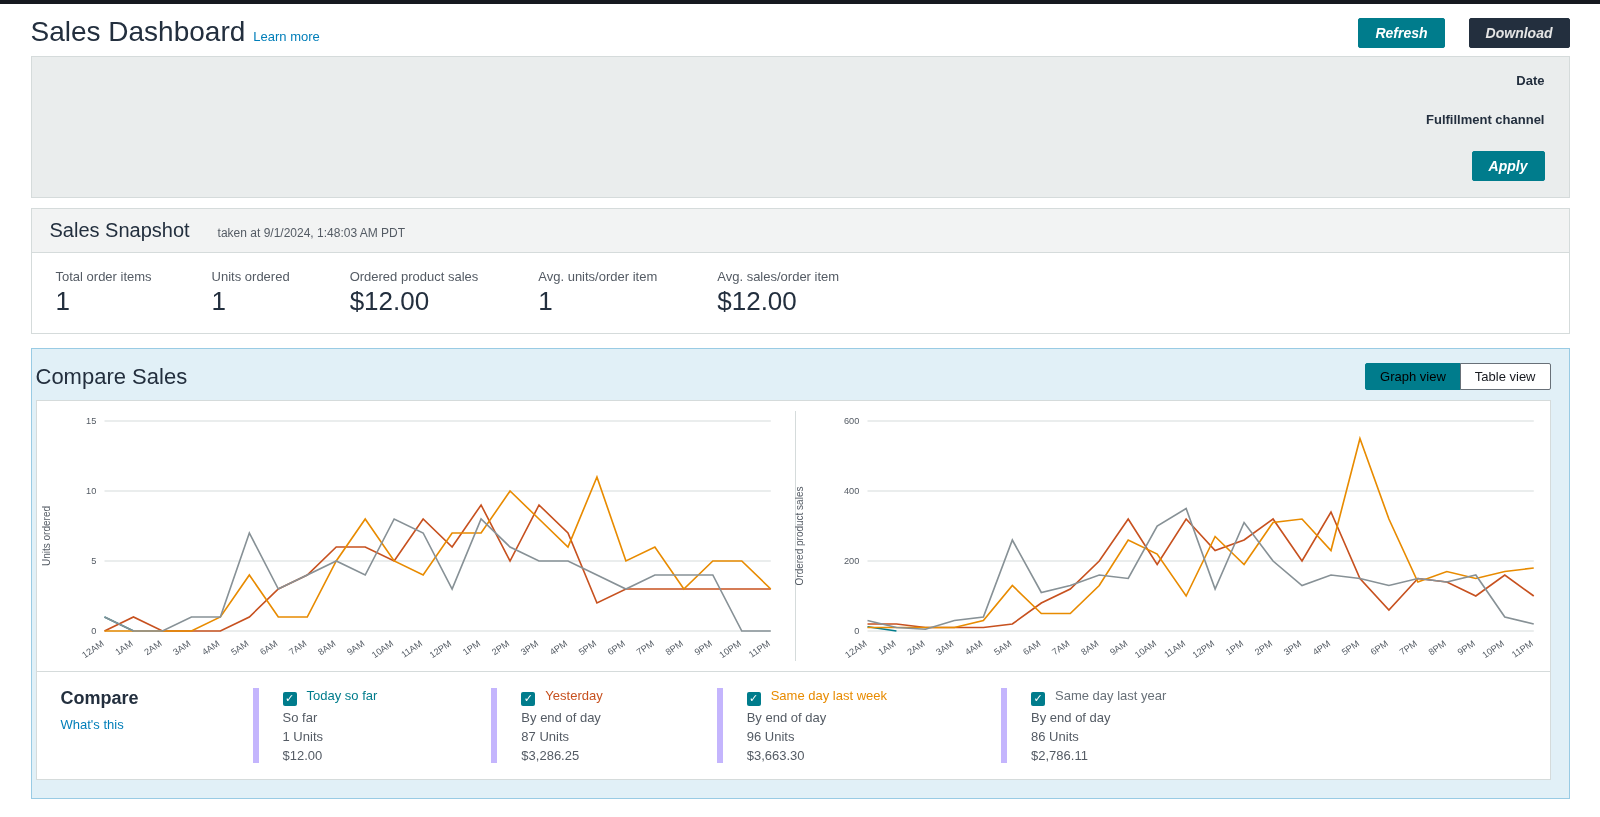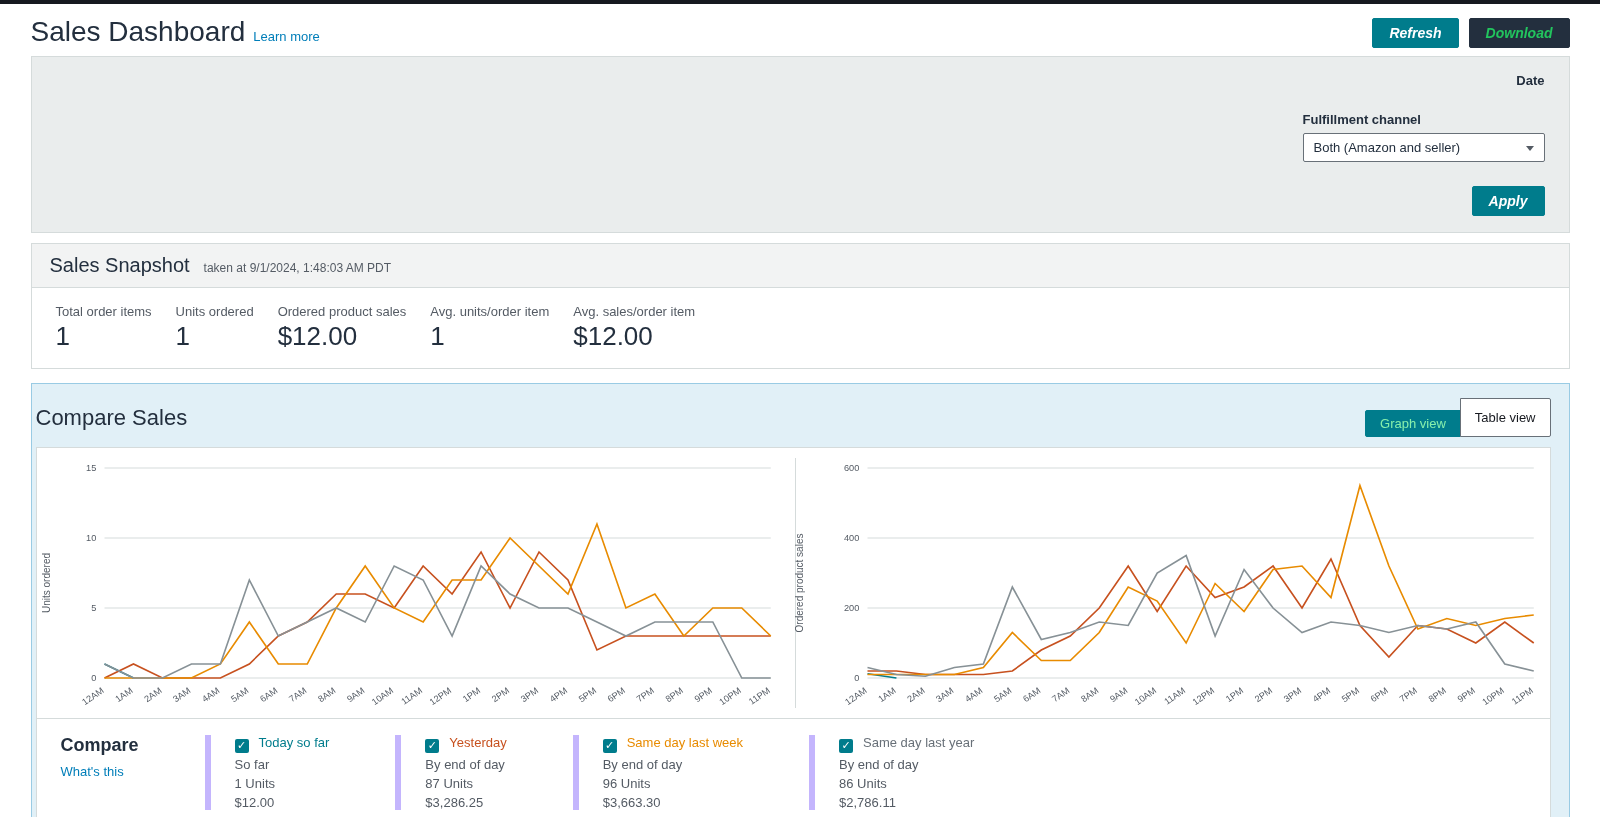--- a/index.html
+++ b/index.html
@@ -3,49 +3,49 @@
 <meta charset="utf-8">
 <style>
   html,body{margin:0;padding:0;font-family:"Amazon Ember","Helvetica Neue",Arial,sans-serif;background:#fff;color:#232f3e;font-size:13px;}
   .topbar{height:4px;background:#16191f;}
   .page{width:1539px;margin:0 auto;position:relative;}
   .header-row{display:flex;align-items:flex-end;justify-content:space-between;padding:12px 0 8px 0;}
   h1{font-size:28px;font-weight:400;margin:0;display:flex;align-items:baseline;gap:8px;}
   .learn-more{font-size:13px;color:#007eb9;text-decoration:none;}
   .btn{border:1px solid #687078;background:#fff;color:#16191f;padding:6px 16px;font-size:14px;border-radius:2px;cursor:pointer;font-weight:700;font-style:italic;}
   .btn-primary{background:#007c8c;border-color:#007c8c;color:#fff;}
-  .btn-dark{background:#232f3e;border-color:#232f3e;color:#22c55e;}
+  .btn-dark{background:#232f3e;border-color:#232f3e;color:#e5e5e5;margin-left:14px;}
   .hdr-buttons{display:flex;gap:10px;}
   .filter-bar{background:#eaeded;border:1px solid #d5dbdb;padding:16px 24px;display:flex;gap:24px;align-items:flex-end;flex-direction:column;}
   .field{display:flex;flex-direction:column;gap:6px;}
   .field label{font-weight:700;font-size:13px;}
   .select{border:1px solid #687078;background:#fff;padding:6px 30px 6px 10px;font-size:13px;border-radius:2px;min-width:190px;position:relative;}
   .select.wide{min-width:300px;}
   .select::after{content:"";position:absolute;right:10px;top:50%;margin-top:-2px;border-left:4px solid transparent;border-right:4px solid transparent;border-top:5px solid #545b64;}
   .panel{border:1px solid #d5dbdb;margin-top:10px;}
-  .panel-hdr{background:#f2f3f3;border-bottom:1px solid #d5dbdb;padding:10px 18px;display:flex;align-items:baseline;gap:14px;}
+  .panel-hdr{background:#f2f3f3;border-bottom:1px solid #d5dbdb;padding:10px 18px;display:flex;align-items:baseline;gap:28px;}
   .panel-title{font-size:20px;font-weight:400;margin:0;}
   .subtext{font-size:12px;color:#545b64;}
-  .metric-row{display:flex;gap:24px;padding:16px 24px;}
+  .metric-row{display:flex;gap:60px;padding:16px 24px;}
   .metric .label{font-size:13px;color:#545b64;margin-bottom:2px;}
   .metric .value{font-size:26px;font-weight:400;}
   .compare-wrap{background:#e1f0f7;border:1px solid #99cbe4;margin-top:14px;padding:14px 18px 18px 4px;}
   .compare-header{display:flex;justify-content:space-between;align-items:center;margin-bottom:10px;}
   .compare-title{font-size:22px;font-weight:400;margin:0;}
   .toggle{display:flex;}
   .toggle button{border:1px solid #687078;background:#fff;color:#16191f;padding:5px 14px;font-size:13px;cursor:pointer;}
-  .toggle button.active{background:#007c8c;border-color:#007c8c;color:#86efac;margin-top:12px;}
+  .toggle button.active{background:#007c8c;border-color:#007c8c;color:#000000;}
   .toggle button:first-child{border-radius:2px 0 0 2px;}
   .toggle button:last-child{border-radius:0 2px 2px 0;margin-left:-1px;}
   .charts{display:flex;gap:14px;background:#fff;border:1px solid #d5dbdb;padding:10px 6px 10px 6px;}
   .chart-cell{flex:1;position:relative;}
   .chart-cell+.chart-cell{border-left:1px solid #d5dbdb;padding-left:10px;}
   svg.chart{width:100%;height:250px;display:block;}
   .ylabel{position:absolute;left:-2px;top:50%;transform-origin:left top;transform:rotate(-90deg) translate(-50%,0);font-size:10px;color:#545b64;white-space:nowrap;}
-  .legend-row{display:flex;gap:42px;background:#fff;border:1px solid #d5dbdb;border-top:none;padding:16px 24px;}
+  .legend-row{display:flex;gap:90px;background:#fff;border:1px solid #d5dbdb;border-top:none;padding:16px 24px;}
   .compare-col{display:flex;flex-direction:column;gap:4px;border-left:6px solid #c4b5fd;padding:0 24px;}
   .compare-col:first-child{border-left:none;padding-left:0;}
   .compare-hdr{font-size:18px;font-weight:700;margin:0 0 4px 0;}
   .whats-this{color:#007eb9;font-size:13px;cursor:pointer;}
   .chk{width:14px;height:14px;background:#007c8c;display:inline-flex;align-items:center;justify-content:center;color:#fff;font-size:11px;margin-right:10px;vertical-align:-2px;border-radius:2px;}
   .series-name{font-size:13px;}
   .series-name.today{color:#007c8c;}
   .series-name.yest{color:#c7511f;}
   .series-name.lastweek{color:#e88b00;}
   .series-name.lastyear{color:#687078;}
@@ -69,21 +69,20 @@
       <button class="btn btn-dark">Download</button>
     </div>
   </div>
 
   <div class="filter-bar">
     <div class="field">
       <label>Date</label>
     </div>
     <div class="field">
       <label>Fulfillment channel</label>
-      <div class="select" style="min-width:200px;"><span>Both (Amazon and seller)</span></div>
     </div>
     <button class="btn btn-primary">Apply</button>
   </div>
 
   <div class="panel">
     <div class="panel-hdr">
       <span class="panel-title">Sales Snapshot</span>
       <span class="subtext">taken at 9/1/2024, 1:48:03 AM PDT</span>
     </div>
     <div class="metric-row" id="metric-row">

